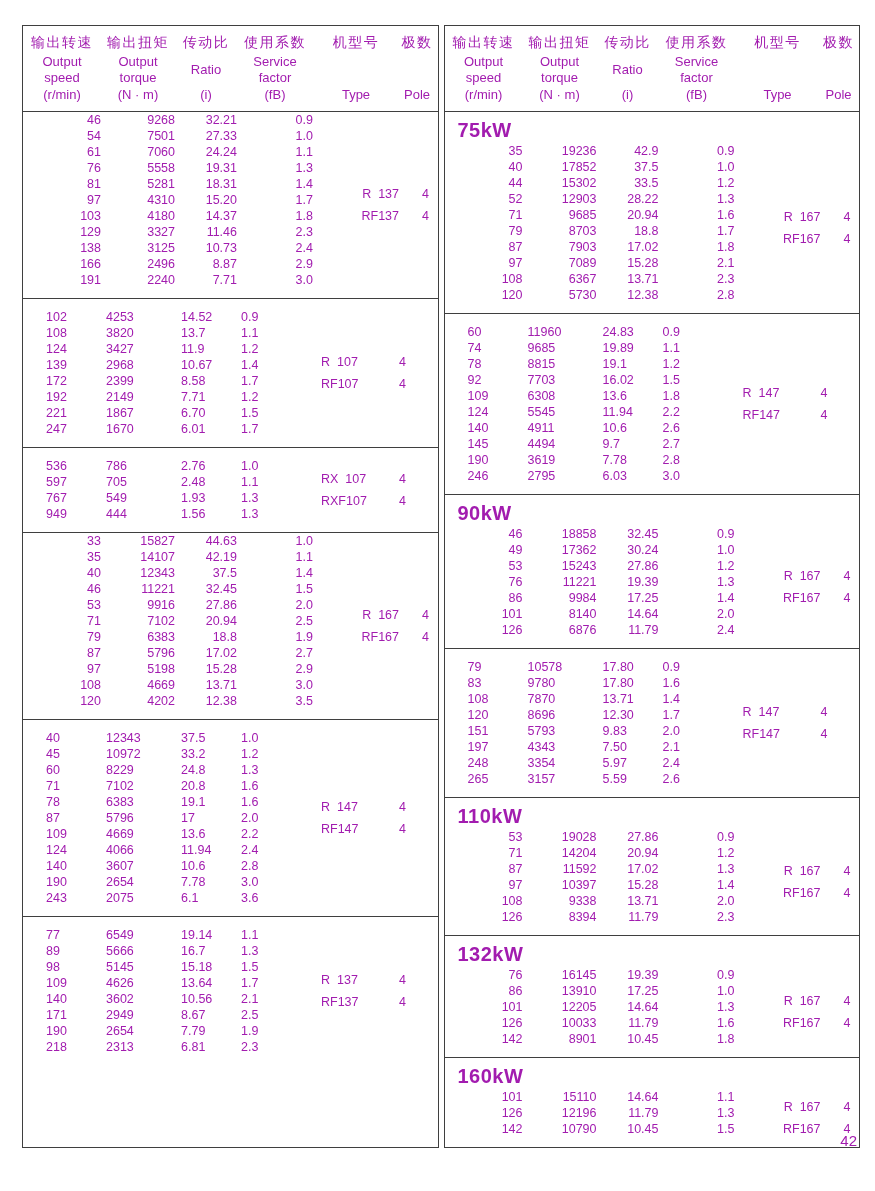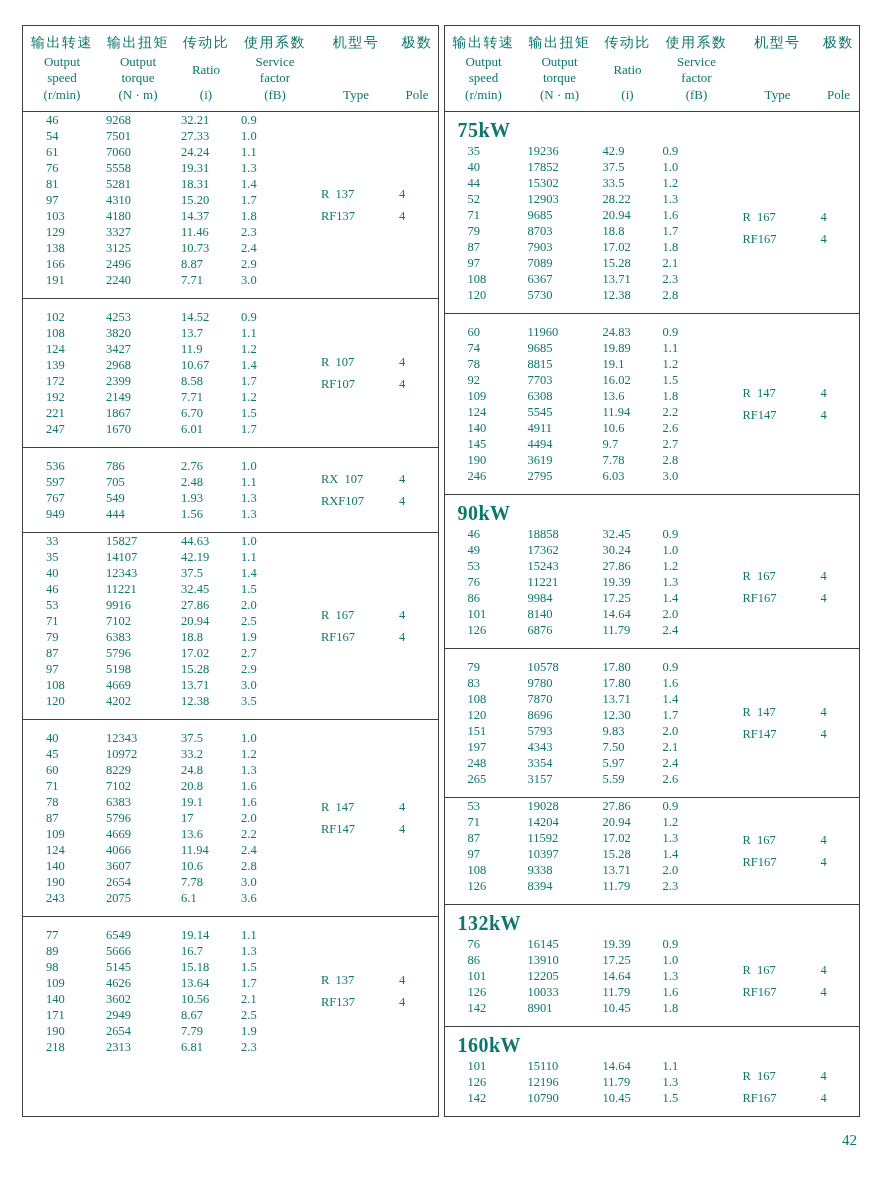--- a/index.html
+++ b/index.html
@@ -1,18 +1,18 @@
 <!DOCTYPE html>
 <html><head>
 <meta charset="utf-8">
 <style>
   html,body{margin:0;padding:0;background:#e8e8e8;}
   .page{
     width:875px;height:1191px;background:#ffffff;position:relative;
-    font-family:Liberation Serif, serif;color:#0f766e;overflow:hidden;
+    font-family:Liberation Sans, sans-serif;color:#a21caf;overflow:hidden;
     margin:0 auto;
   }
   .tables{display:flex;gap:5px;margin:25px 15px 0 22px;}
   .table{flex:1;border:1.5px solid #3f3f3f;background:#fff;box-sizing:border-box;}
   .thead{
     display:grid;grid-template-columns:78px 74px 62px 76px 86px 36px;
     height:86px;border-bottom:1.5px solid #3f3f3f;box-sizing:border-box;
   }
   .hcell{
     display:flex;flex-direction:column;justify-content:space-between;
@@ -20,21 +20,21 @@
   }
   .zh{font-size:14px;letter-spacing:1.5px;white-space:nowrap;}
   .hen{font-size:13px;line-height:14px;white-space:nowrap;}
   .block{box-sizing:border-box;}
   .block + .block{border-top:1.5px solid #3f3f3f;}
   .title{
     font-size:20px;font-weight:bold;padding-left:13px;height:26px;
     margin-top:5px;line-height:26px;letter-spacing:0.5px;
   }
   .rowswrap{position:relative;padding:10px 0;}
-  .titled .rowswrap{padding-top:0;}
+  .titled .rowswrap{padding-top:0;text-align:right;}
   .drow{display:grid;grid-template-columns:78px 74px 62px 76px;line-height:16px;font-size:12.5px;}
   .c{display:block;box-sizing:border-box;}
   .c1{padding-left:23px;}
   .c2{padding-left:5px;}
   .c3{padding-left:6px;}
   .c4{padding-left:4px;}
   .types{position:absolute;left:290px;top:50%;transform:translateY(-50%);}
   .tline{display:flex;line-height:22px;font-size:12.5px;}
   .tname{display:inline-block;width:86px;padding-left:8px;white-space:pre;box-sizing:border-box;}
   .tpole{display:inline-block;width:30px;}
@@ -778,20 +778,21 @@
                 <span class="tpole">4</span>
               </div>
               <div class="tline">
                 <span class="tname">RF147</span>
                 <span class="tpole">4</span>
               </div>
             </div>
           </div>
         </div>
         <div class="block titled">
+          <div class="title">110kW</div>
           <div class="rowswrap">
             <div class="drow">
               <span class="c c1">53</span>
               <span class="c c2">19028</span>
               <span class="c c3">27.86</span>
               <span class="c c4">0.9</span>
             </div>
             <div class="drow">
               <span class="c c1">71</span>
               <span class="c c2">14204</span>

